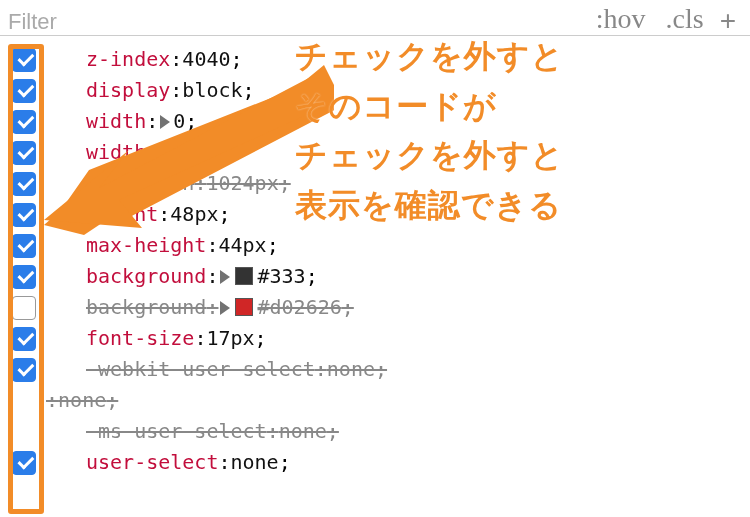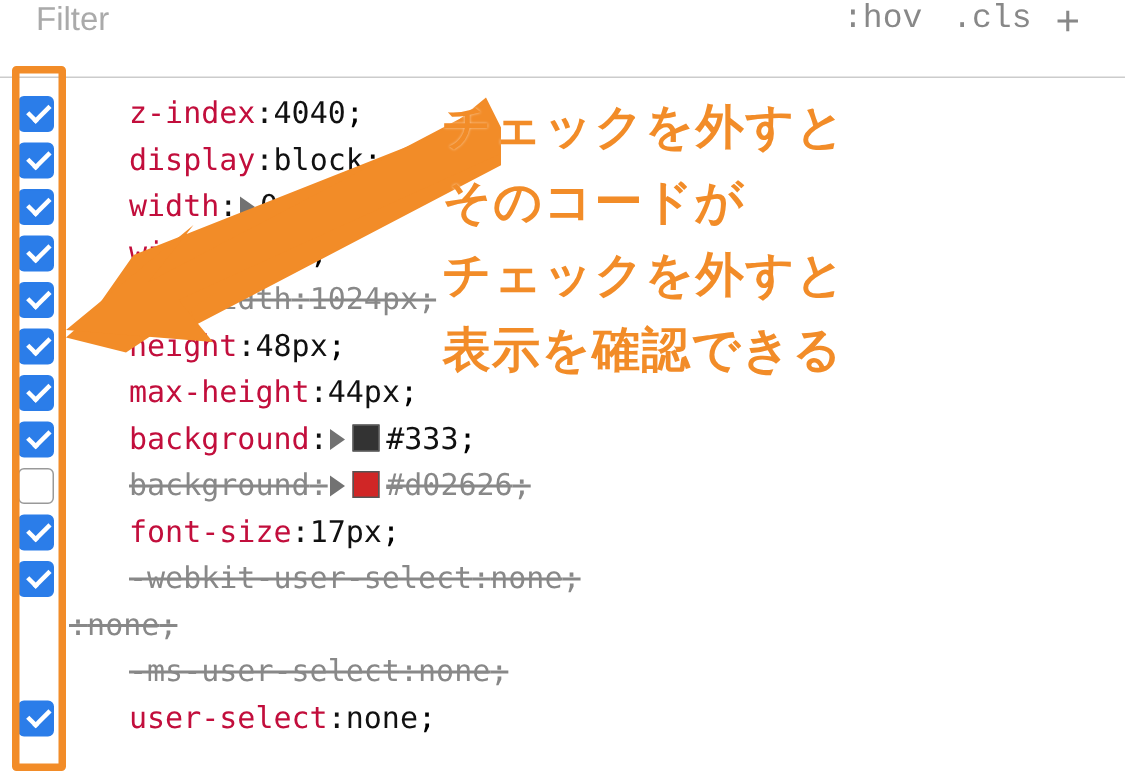--- a/index.html
+++ b/index.html
@@ -8,37 +8,37 @@
     font-family: Monaco, Menlo, Consolas, monospace;
     font-size: 20px;
     background: #fff;
     width: 750px;
     height: 517px;
     overflow: hidden;
     position: relative;
   }
   .toolbar {
     display: flex;
-    align-items: flex-start;
-    height: 52px;
+    align-items: flex-end;
+    height: 36px;
     border-bottom: 1px solid #ccc;
-    padding: 0 24px;
+    padding: 0 8px;
     font-family: -apple-system, "Helvetica Neue", Arial, sans-serif;
   }
   .filter {
     color: #aaa;
     font-size: 22px;
     flex: 1;
     font-family: -apple-system, "Helvetica Neue", Arial, sans-serif;
   }
   .hov, .cls {
     color: #888;
-    font-size: 22px;
+    font-size: 28px;
     padding: 0 10px;
-    font-family: Liberation Mono, monospace;
+    font-family: Liberation Serif, serif;
   }
   .plus {
     color: #888;
     font-size: 28px;
     padding: 0 6px;
     line-height: 28px;
   }
   .props {
     padding: 8px 0 8px 12px;
     position: relative;
@@ -110,21 +110,21 @@
     width: 36px;
     height: 470px;
     border: 5px solid #f28c28;
     border-radius: 3px;
     pointer-events: none;
   }
   
   .anno {
     position: absolute;
     left: 295px;
-    top: 60px;
+    top: 32px;
     color: #f28c28;
     font-family: "Hiragino Kaku Gothic ProN", Meiryo, sans-serif;
     font-weight: bold;
     font-size: 32px;
     line-height: 1.55;
     letter-spacing: 1px;
     pointer-events: none;
     text-shadow: 0 0 2px rgba(255,255,255,0.6);
   }
   

